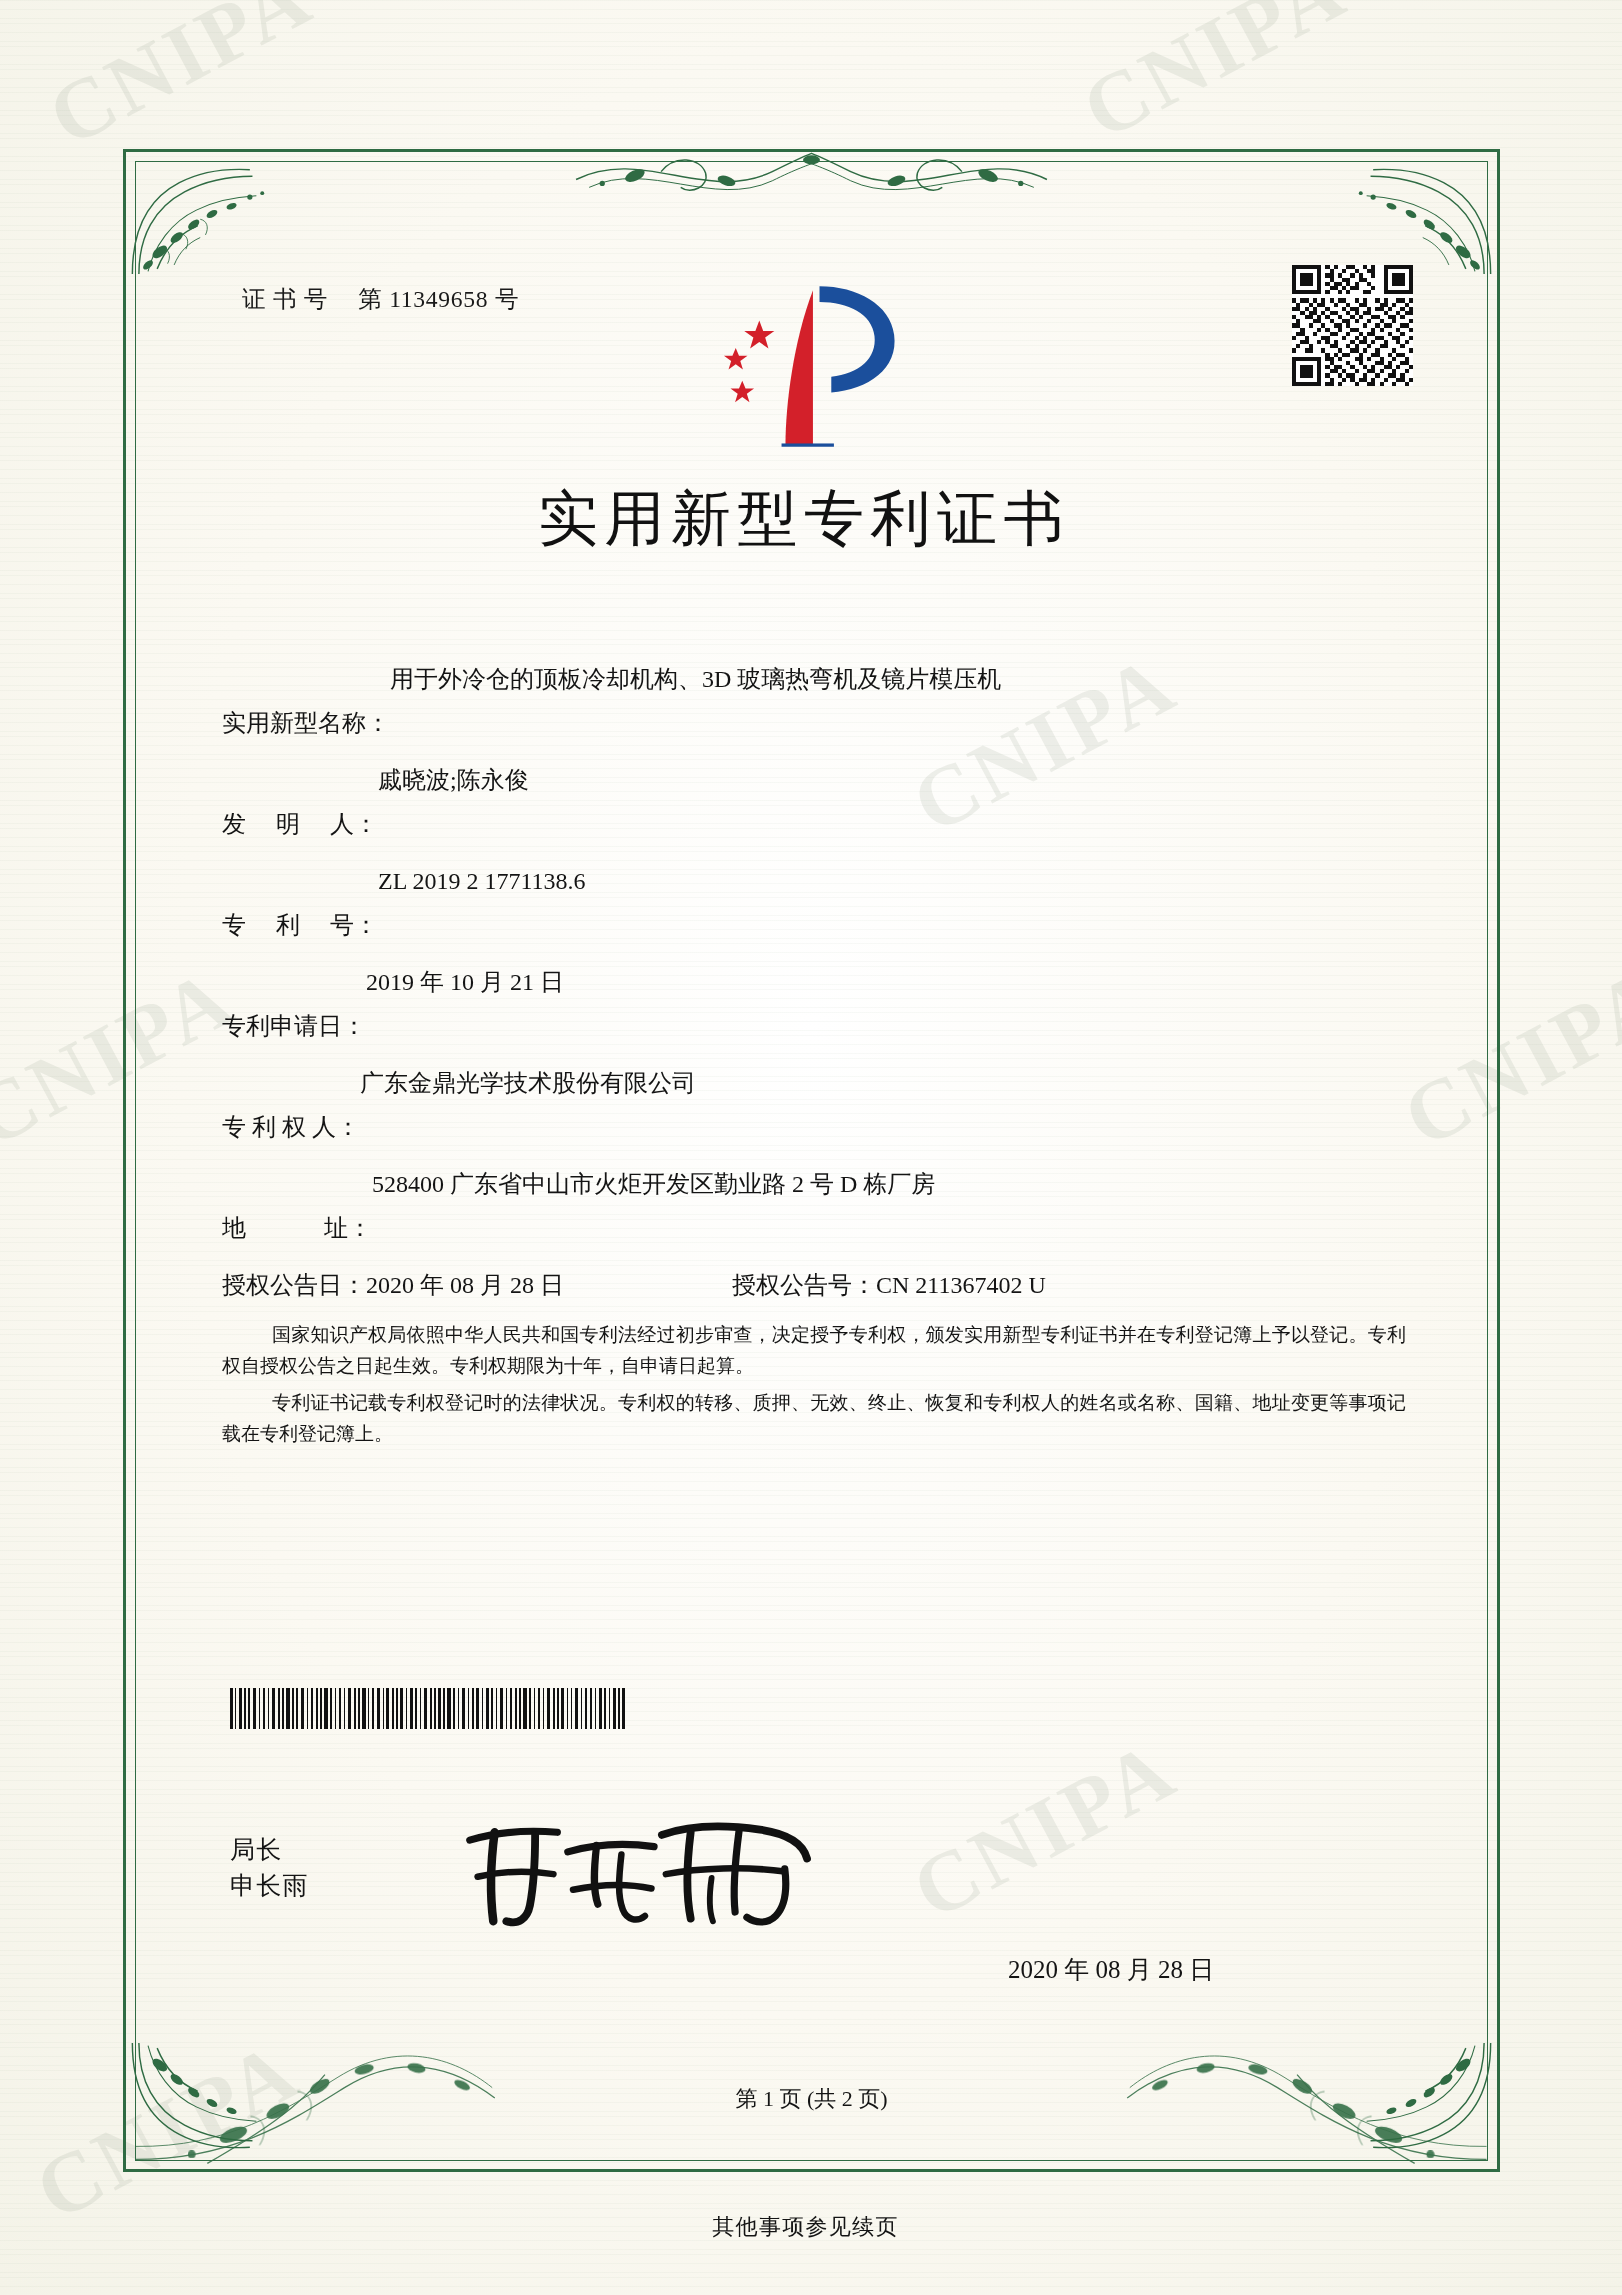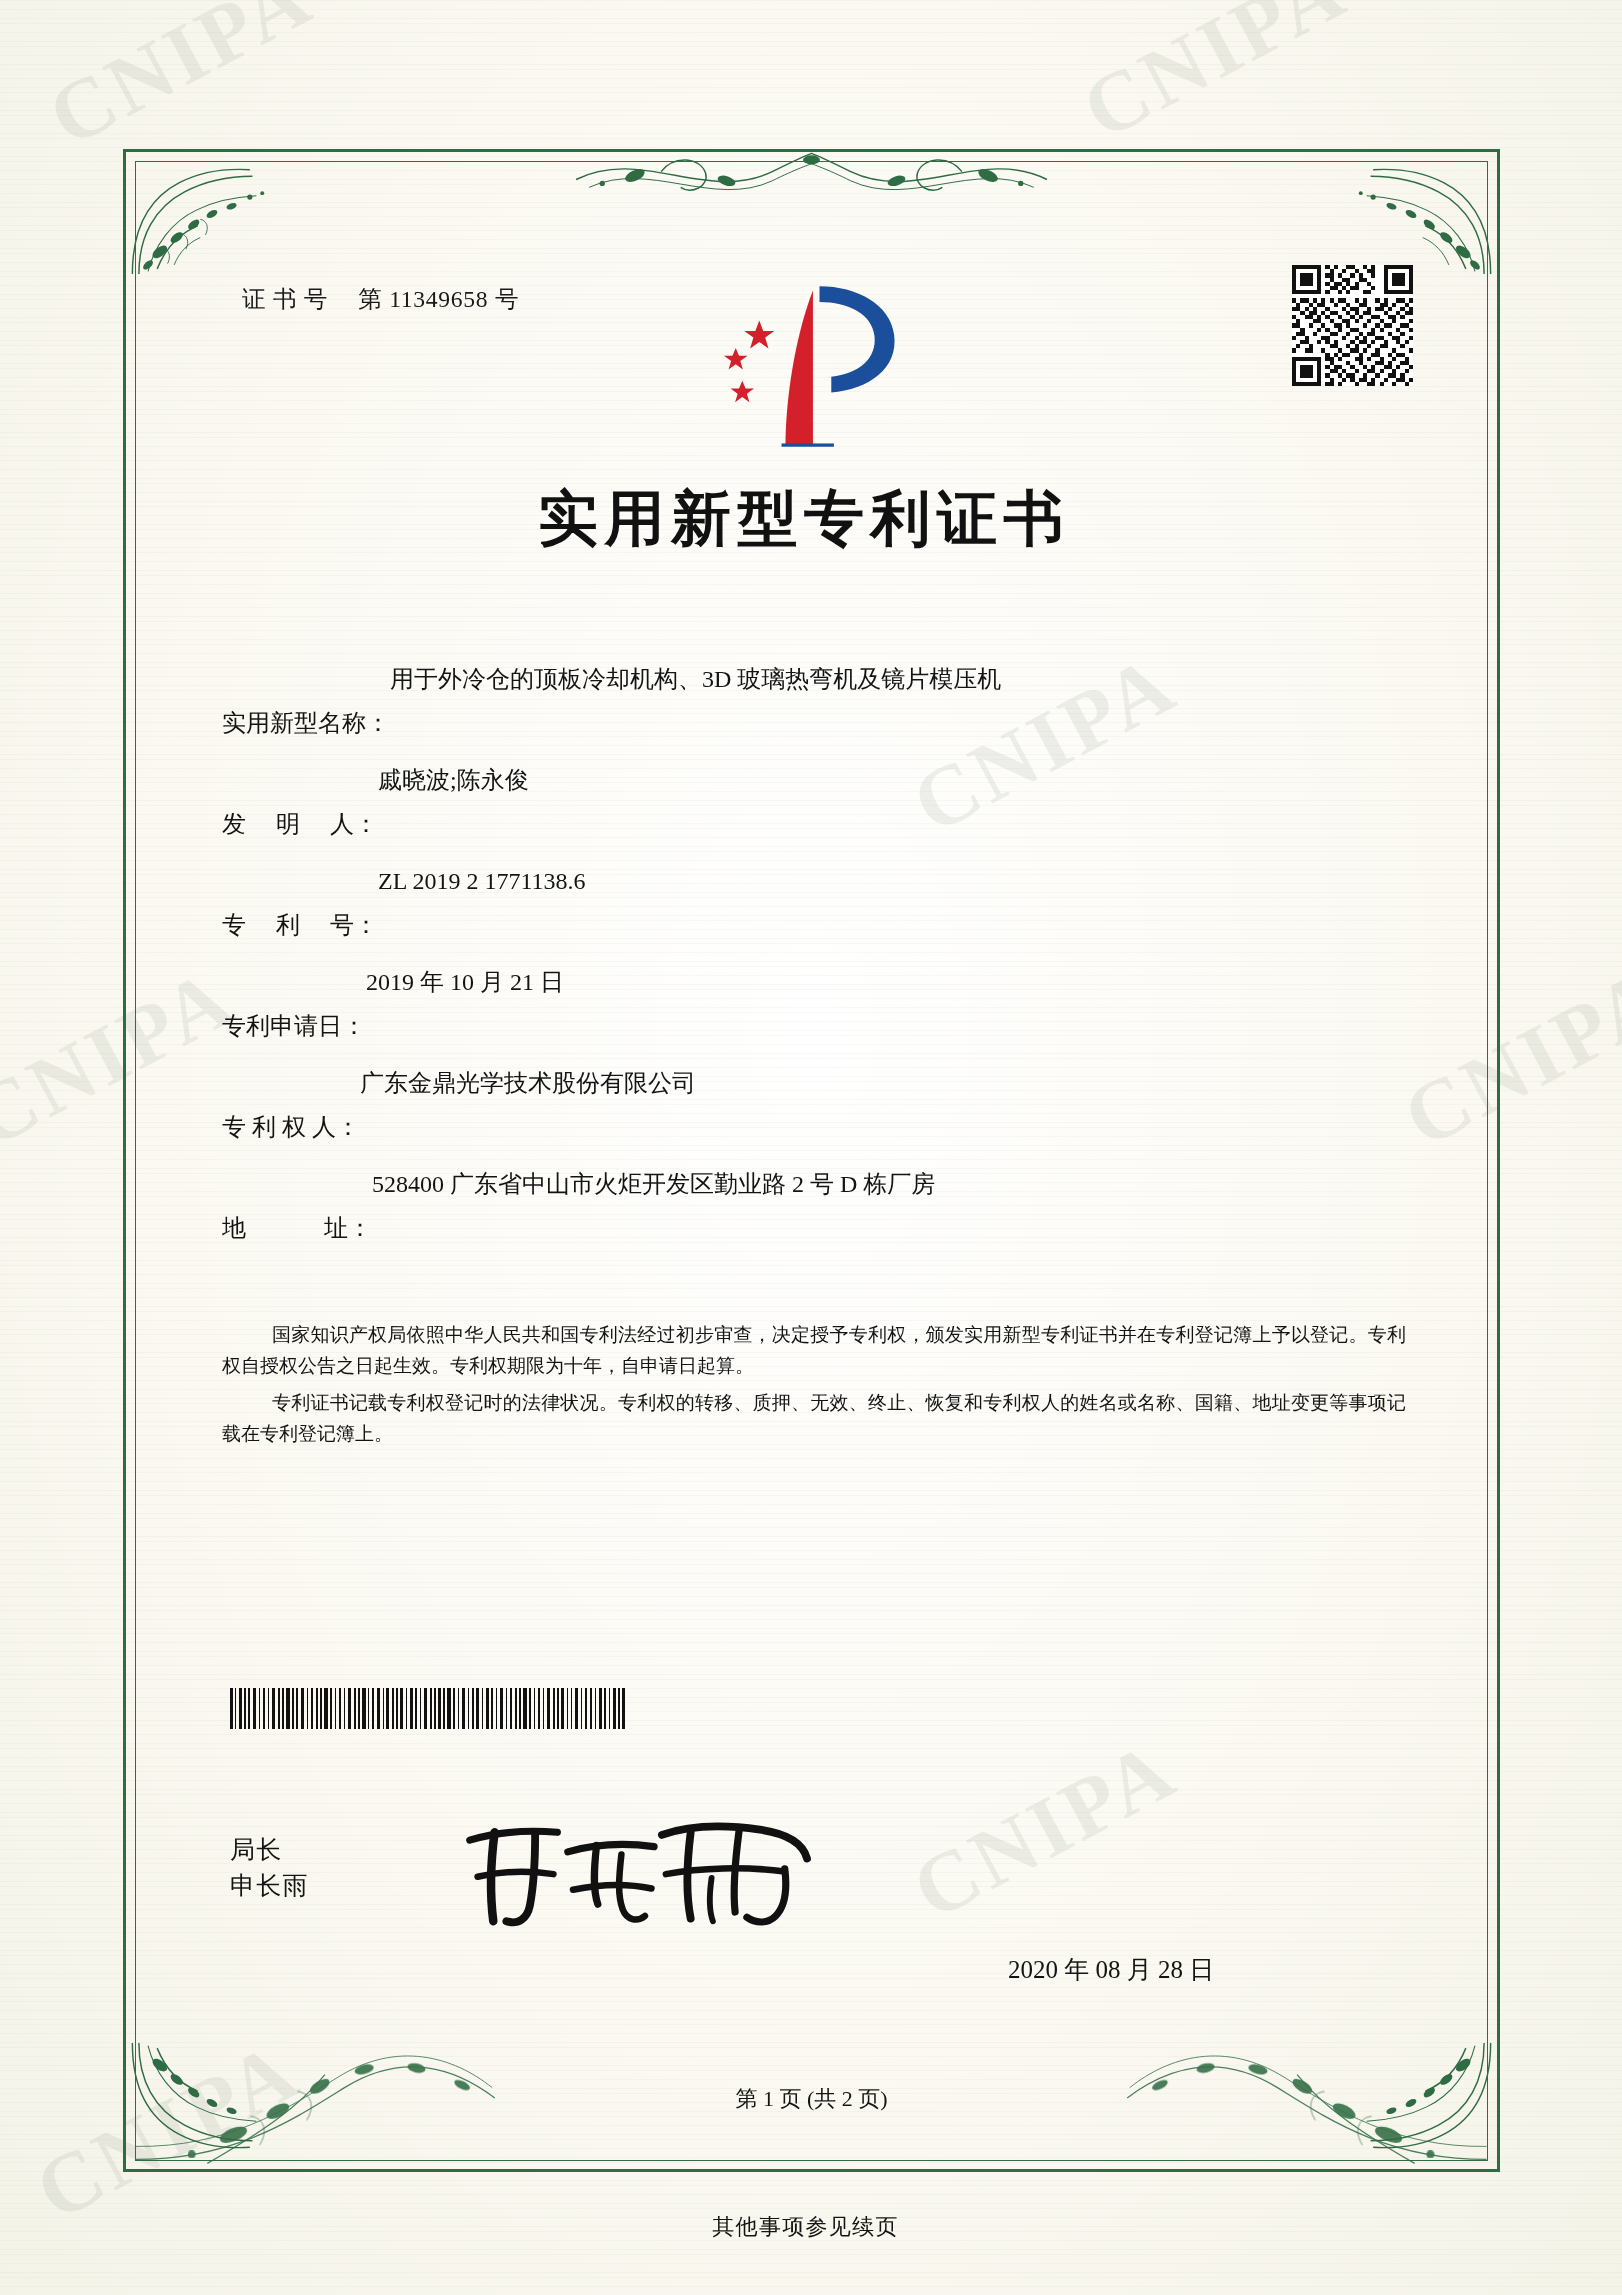--- a/index.html
+++ b/index.html
@@ -138,21 +138,21 @@
   }
   .emblem svg { width: 100%; height: 100%; display: block; }
 
   .main-title {
     position: absolute;
     left: 0;
     right: 15px;
     top: 479px;
     text-align: center;
     font-family: "DejaVu Serif", "Liberation Serif", serif;
-    font-weight: 700;
+    font-weight: 400;
     font-size: 60px;
     letter-spacing: 6.5px;
     color: #111111;
   }
 
   
   .fields {
     position: absolute;
     left: 222px;
     top: 667px;
@@ -645,20 +645,28 @@
     </div>
     <div class="field-row">
       <span class="field-label">专 利 权 人：</span>
       <span class="field-value">广东金鼎光学技术股份有限公司</span>
     </div>
     <div class="field-row">
       <span class="field-label">地　　　 址：</span>
       <span class="field-value">528400 广东省中山市火炬开发区勤业路 2 号 D 栋厂房</span>
     </div>
 
+    <div class="two-col">
+      <div class="col1">
+        <span>授权公告日：</span><span>2020 年 08 月 28 日</span>
+      </div>
+      <div class="col2">
+        <span>授权公告号：</span><span>CN 211367402 U</span>
+      </div>
+    </div>
   </div>
 
   <div class="paras">
     <p>国家知识产权局依照中华人民共和国专利法经过初步审查，决定授予专利权，颁发实用新型专利证书并在专利登记簿上予以登记。专利权自授权公告之日起生效。专利权期限为十年，自申请日起算。</p>
     <p>专利证书记载专利权登记时的法律状况。专利权的转移、质押、无效、终止、恢复和专利权人的姓名或名称、国籍、地址变更等事项记载在专利登记簿上。</p>
   </div>
 
   <div class="barcode">
     <svg viewBox="0 0 640 62" xmlns="http://www.w3.org/2000/svg" shape-rendering="crispEdges">
       <g fill="#111111">

